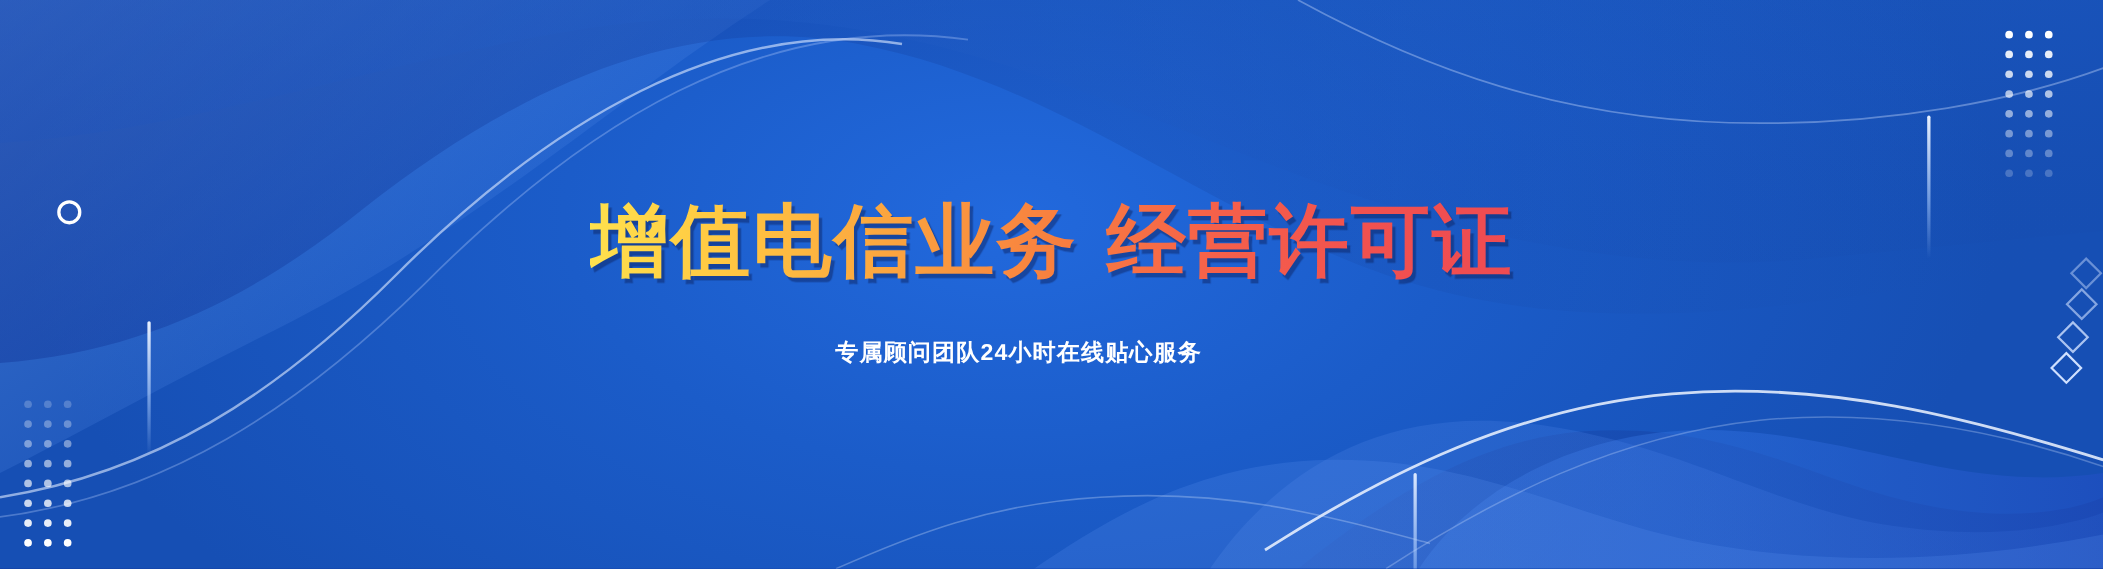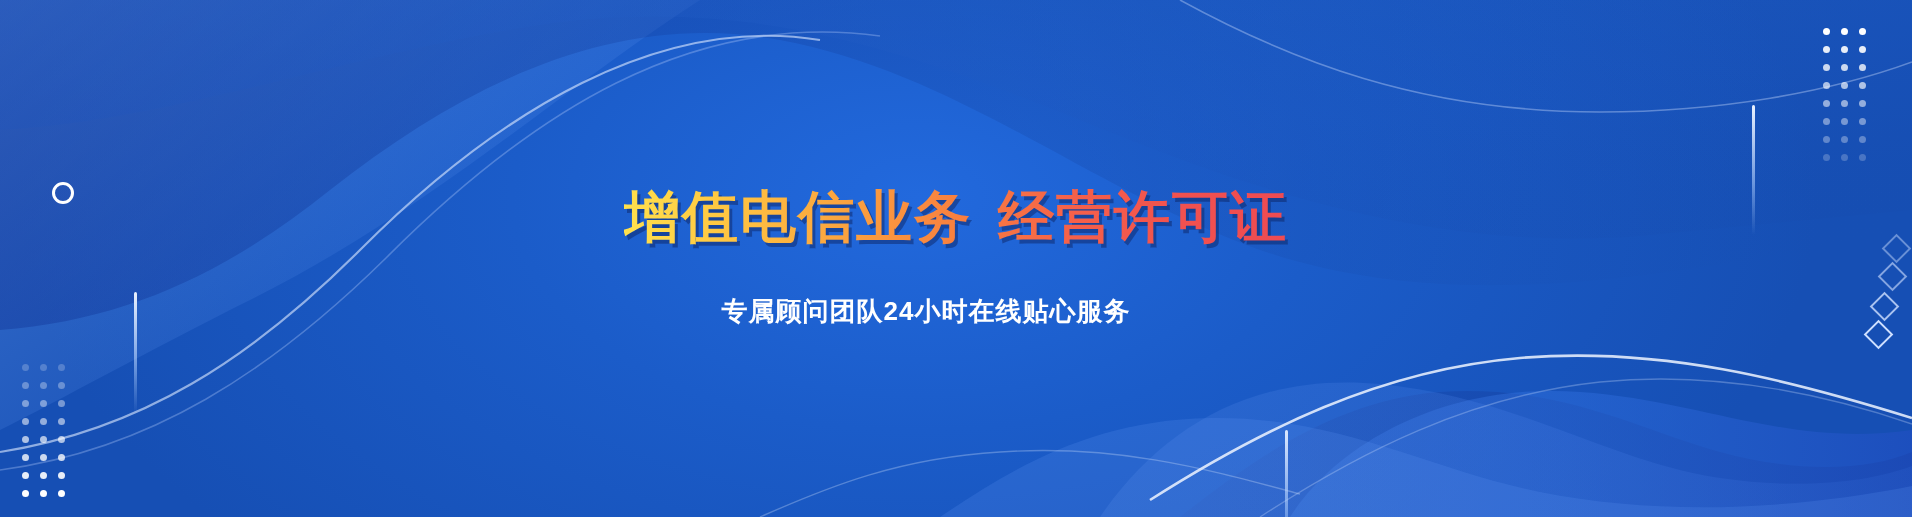--- a/index.html
+++ b/index.html
@@ -57,38 +57,38 @@
   #content{
     position:absolute;left:0;right:0;top:0;
     height:100%;
     display:flex;flex-direction:column;
     align-items:center;justify-content:center;
     z-index:6;
   }
 
   #headline{
     margin:0;
-    font-size:56px;
+    font-size:72px;
     line-height:1.05;
     font-weight:700;
     letter-spacing:2px;
     white-space:nowrap;
     background:linear-gradient(90deg,#ffe14d 0%,#ffc842 14%,#fba53f 32%,#f8803f 50%,#f5604a 68%,#f1514f 84%,#ee4b52 100%);
     -webkit-background-clip:text;
     background-clip:text;
     color:transparent;
     -webkit-text-fill-color:transparent;
     filter:drop-shadow(3px 4px 0px rgba(10,30,90,.45));
     text-align:center;
   }
   #headline .gap{display:inline-block;width:26px;}
 
   #subline{
     margin:48px 0 0 0;
-    font-size:26px;
+    font-size:21px;
     font-weight:600;
     letter-spacing:1px;
     white-space:nowrap;
     display:flex;align-items:center;
     text-align:center;
   }
   .sub-white{color:#ffffff;}
   .sub-grad{
     background:linear-gradient(90deg,#ffd34a 0%,#fca946 22%,#f9853f 45%,#f56a49 68%,#f2544f 100%);
     -webkit-background-clip:text;background-clip:text;

